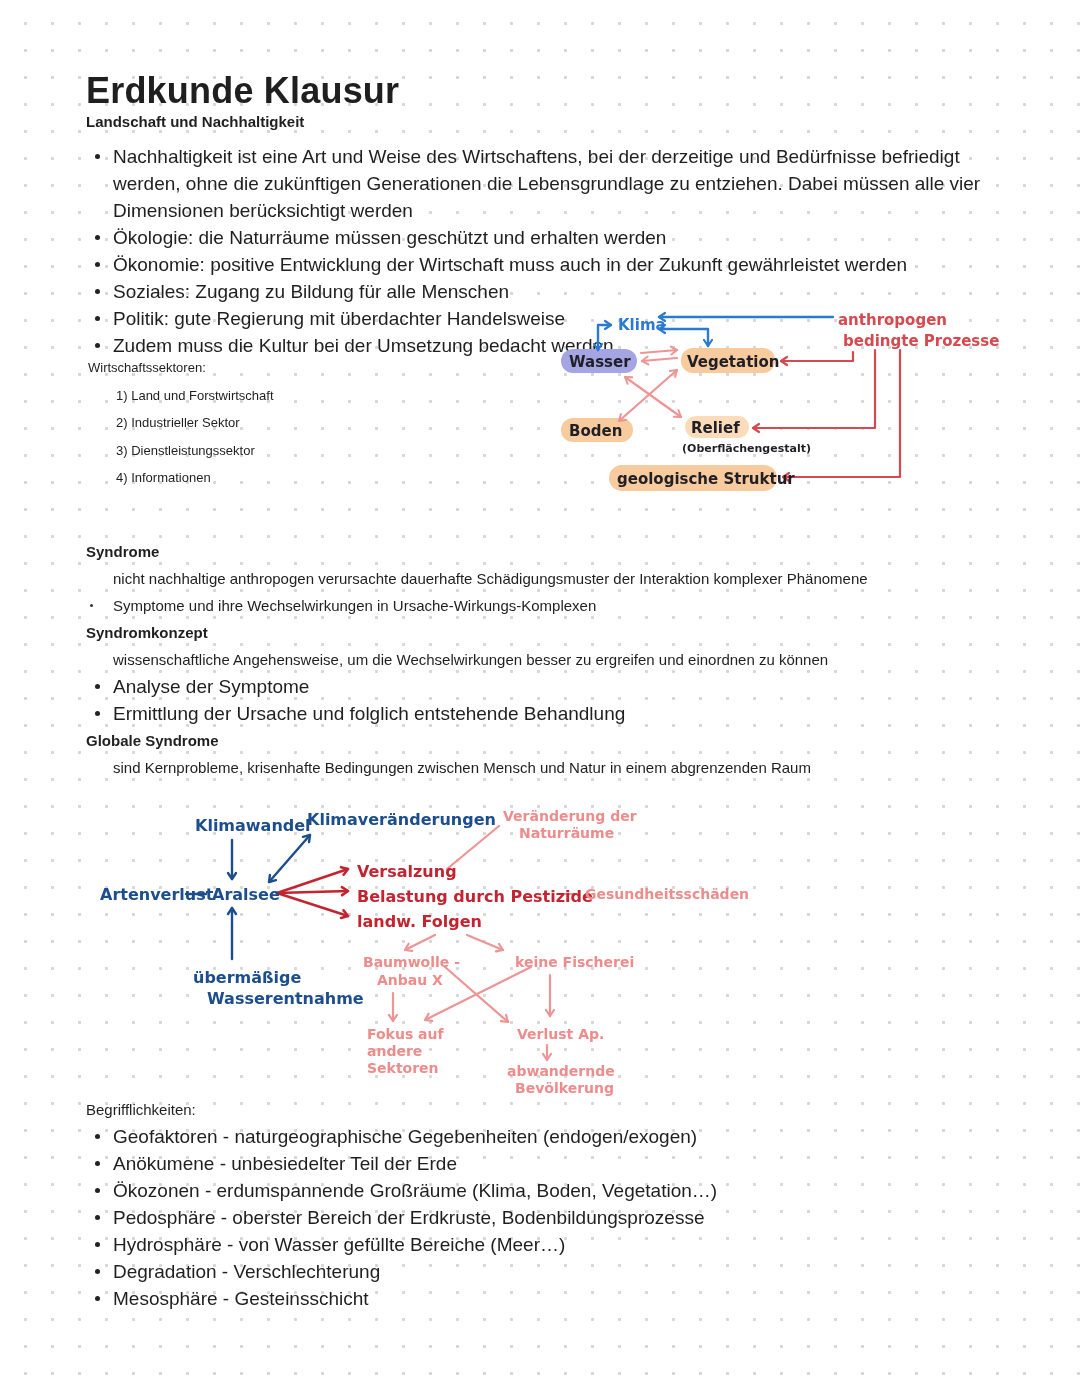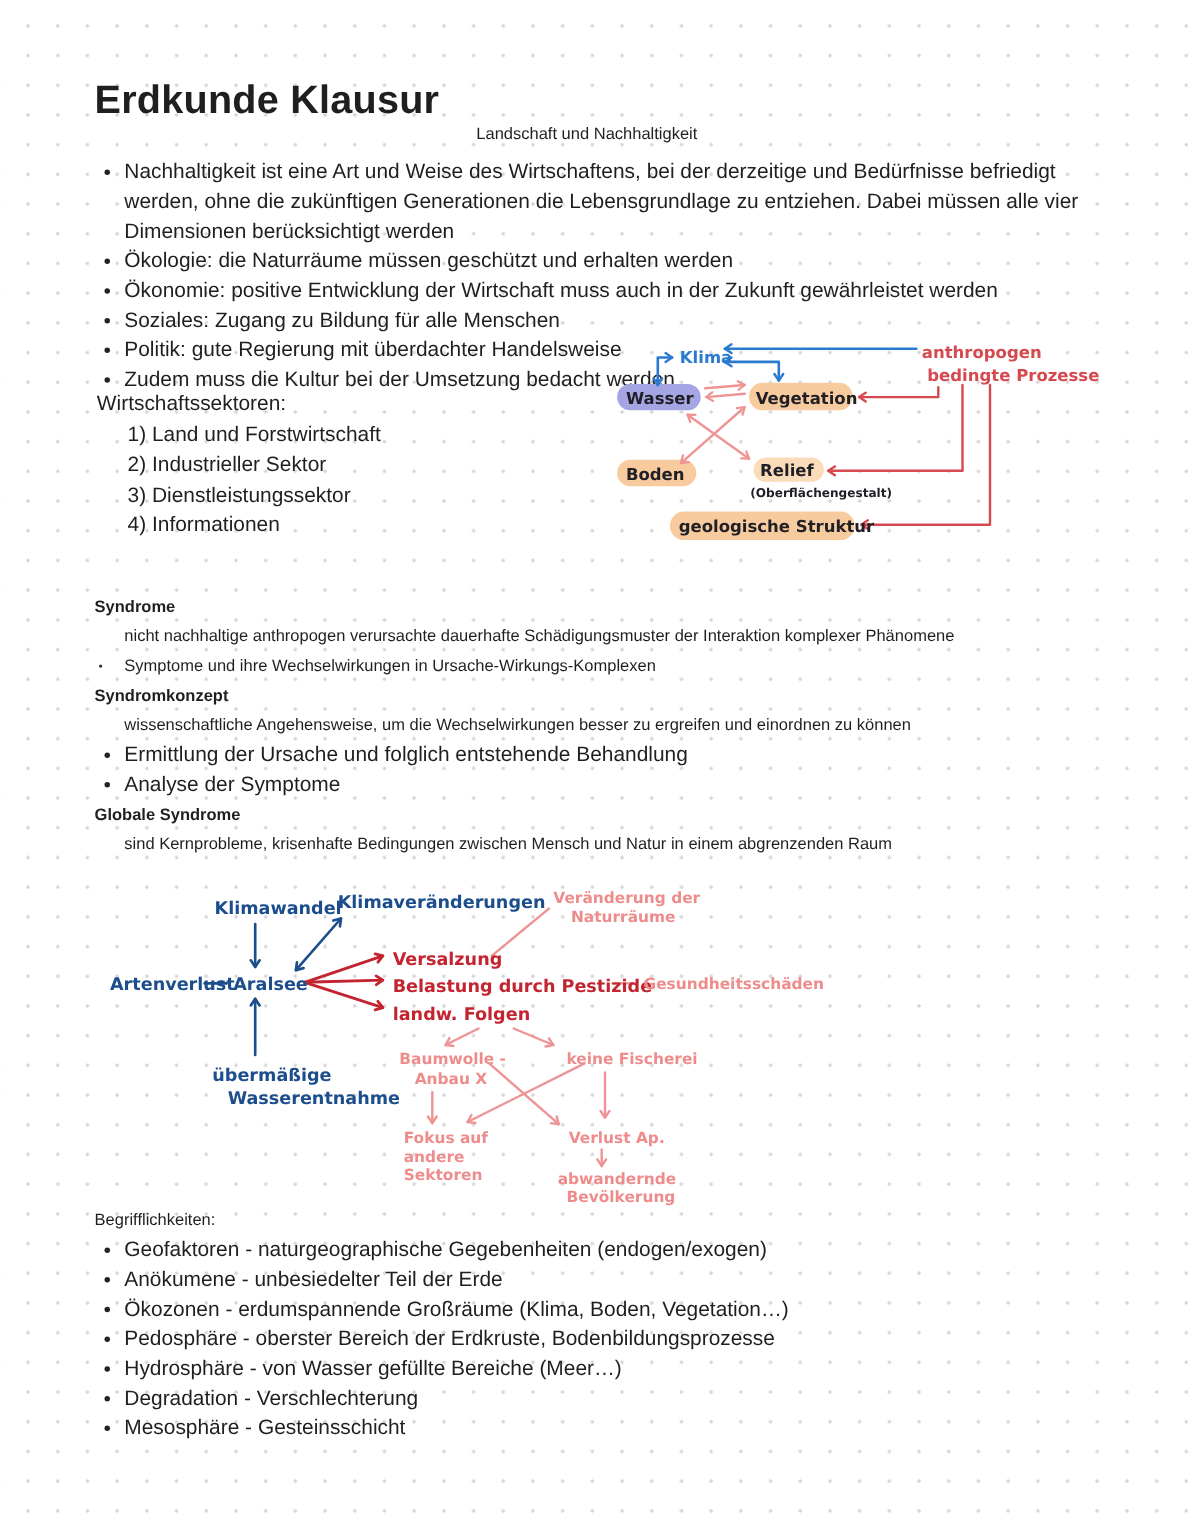--- a/index.html
+++ b/index.html
@@ -9,30 +9,30 @@
     background-image:radial-gradient(#d7d7d7 1.4px, transparent 1.5px);
     background-size:27px 27px;
     background-position:12px 10px;
     font-family:"Liberation Sans", sans-serif;
     color:#1f1f1f;
     position:relative;
     overflow:hidden;
   }
   .abs{position:absolute;}
   .title{left:86px;top:46px;font-size:36px;font-weight:bold;letter-spacing:0.2px;}
-  .sec-head{font-size:15px;font-weight:normal;line-height:20px;text-align:center;}
+  .sec-head{font-size:15px;font-weight:bold;line-height:20px;}
   .txt{font-size:15px;line-height:27px;}
   ul.dots{list-style:none;margin:11px 0 0 0;padding:0;width:895px;}
   ul.dots li{position:relative;padding-left:27px;line-height:27px;font-size:19px;}
   ul.dots li::before{content:"";position:absolute;left:9px;top:11px;width:5px;height:5px;border-radius:50%;background:#222;}
   .plain{padding-left:27px;}
   .smalldot{position:relative;padding-left:27px;}
   .smalldot::before{content:"";position:absolute;left:4px;top:12px;width:3px;height:3px;border-radius:50%;background:#333;}
   .bold-line{font-weight:bold;}
-  .numlist div{padding-left:28px;line-height:27.5px;font-size:19px;}
+  .numlist div{padding-left:28px;line-height:27.5px;font-size:13px;}
   svg{position:absolute;overflow:visible;}
   svg text{font-family:"DejaVu Sans", sans-serif;font-weight:700;}
   .t-blue{fill:#2a7ad0;font-size:15px;}
   .t-navy{fill:#1c4e8d;font-size:16px;}
   .t-red{fill:#d6494f;font-size:15px;}
   .t-crimson{fill:#c42430;font-size:16px;}
   .t-pink{fill:#ee8c8c;font-size:14px;}
   .t-ink{fill:#201f26;font-size:15px;}
   .t-ink-sm{fill:#201f26;font-size:11px;}
   .ln{fill:none;stroke-linecap:round;stroke-linejoin:round;}
@@ -110,22 +110,22 @@
   <text class="t-ink" x="62" y="184">geologische Struktur</text>
 </svg>
 
 <div class="abs txt" style="left:86px;top:538px;width:900px;">
   <div class="bold-line">Syndrome</div>
   <div class="plain">nicht nachhaltige anthropogen verursachte dauerhafte Schädigungsmuster der Interaktion komplexer Phänomene</div>
   <div class="smalldot">Symptome und ihre Wechselwirkungen in Ursache-Wirkungs-Komplexen</div>
   <div class="bold-line">Syndromkonzept</div>
   <div class="plain">wissenschaftliche Angehensweise, um die Wechselwirkungen besser zu ergreifen und einordnen zu können</div>
   <ul class="dots" style="margin-top:0;">
+    <li>Analyse der Symptome</li>
     <li>Ermittlung der Ursache und folglich entstehende Behandlung</li>
-    <li>Analyse der Symptome</li>
   </ul>
   <div class="bold-line">Globale Syndrome</div>
   <div class="plain">sind Kernprobleme, krisenhafte Bedingungen zwischen Mensch und Natur in einem abgrenzenden Raum</div>
 </div>
 
 <svg style="left:95px;top:795px;" width="640" height="310" viewBox="0 0 640 310">
   <defs>
     <marker id="m2-navy" markerUnits="userSpaceOnUse" markerWidth="14" markerHeight="14" refX="8" refY="6" orient="auto-start-reverse">
       <path d="M2,2 L8,6 L2,10" fill="none" stroke="#1c4e8d" stroke-width="2.4" stroke-linecap="round" stroke-linejoin="round"></path>
     </marker>

